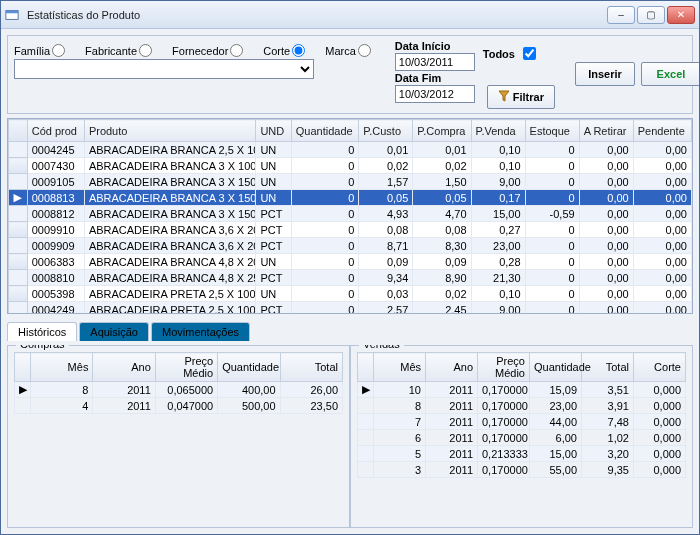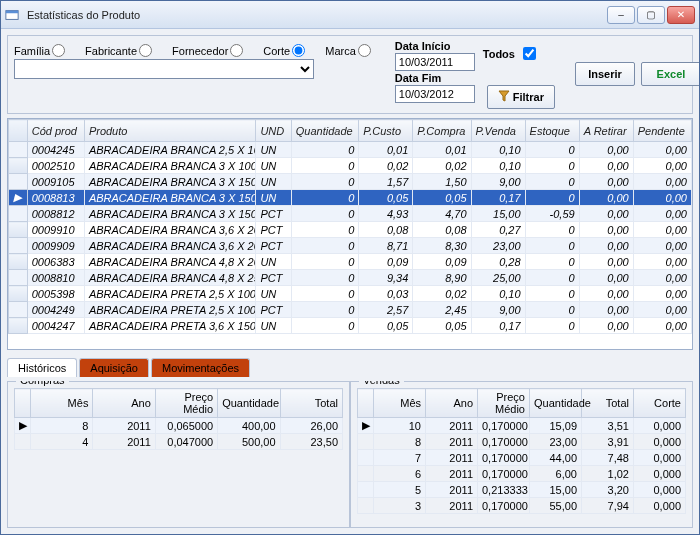--- a/index.html
+++ b/index.html
@@ -28,21 +28,21 @@
   .prodselect select { width:300px; height:20px; border:1px solid #7a8ca8; background:#fff;}
   .grid { border:1px solid #9eb0cc; background:#fff; flex:0 0 auto; overflow:hidden;}
   .grid table { border-collapse:collapse; width:100%; table-layout:fixed; }
   .grid th { background:linear-gradient(#f7f9fc,#e3e9f3); border:1px solid #c4cfe0; padding:2px 4px; font-weight:normal; color:#222; text-align:left; height:22px;}
   .grid td { border:1px solid #e3e9f3; padding:1px 4px; height:16px; white-space:nowrap; overflow:hidden; }
   .grid tr.alt td { background:#eef3fb; }
   .grid tr.sel td { background:#2f64c1; color:#fff; }
   .grid .rowhdr { width:18px; background:linear-gradient(#f1f5fb,#dde6f3); border:1px solid #c4cfe0;}
   .num { text-align:right; }
   .tabs { display:flex; gap:2px; margin-top:4px;}
-  .tab { border:1px solid #b8c4d8; border-bottom:none; padding:3px 10px; background:#c2410c; cursor:pointer; border-radius:3px 3px 0 0;}
+  .tab { border:1px solid #b8c4d8; border-bottom:none; padding:3px 10px; background:#0369a1; cursor:pointer; border-radius:3px 3px 0 0;}
   .tab.active { background:#fff; }
   .subpanes { display:flex; gap:0; flex:1; overflow:hidden;}
   .groupbox { border:1px solid #b8c4d8; flex:1; padding:6px; position:relative; background:#eef1f6;}
   .groupbox .gtitle { position:absolute; top:-8px; left:8px; background:#eef1f6; padding:0 4px; font-weight:normal;}
   .subgrid table { border-collapse:collapse; width:100%; table-layout:fixed;}
   .subgrid th { background:linear-gradient(#f7f9fc,#e3e9f3); border:1px solid #c4cfe0; padding:2px 4px; font-weight:normal; text-align:right; height:20px;}
   .subgrid th:first-child { width:16px; }
   .subgrid td { border:1px solid #e3e9f3; padding:1px 4px; text-align:right; height:16px;}
   .subgrid tr.alt td { background:#eef3fb; }
   .ptr { color:#000; text-align:center;}
@@ -123,21 +123,21 @@
       <div class="btnrow" style="margin-top:22px;">
         <div class="btn">
             <span>Inserir</span>
           </div>
         <div class="btn excel">
             <span>Excel</span>
           </div>
       </div>
     </div>
 
-    <div class="grid" id="maingrid" style="height:232px; overflow:auto;font-style:italic;">
+    <div class="grid" id="maingrid" style="height:196px; overflow:auto;">
         <table>
           <colgroup>
             <col style="width:18px">
             <col style="width:55px">
             <col style="width:165px">
             <col style="width:34px">
             <col style="width:65px">
             <col style="width:52px">
             <col style="width:56px">
             <col style="width:52px">
@@ -169,21 +169,21 @@
               <td class="num">0</td>
               <td class="num">0,01</td>
               <td class="num">0,01</td>
               <td class="num">0,10</td>
               <td class="num">0</td>
               <td class="num">0,00</td>
               <td class="num">0,00</td>
             </tr>
             <tr class="">
               <td class="rowhdr ptr"></td>
-              <td>0002510</td>
+              <td>0007430</td>
               <td>ABRACADEIRA BRANCA 3 X 100MM</td>
               <td>UN</td>
               <td class="num">0</td>
               <td class="num">0,02</td>
               <td class="num">0,02</td>
               <td class="num">0,10</td>
               <td class="num">0</td>
               <td class="num">0,00</td>
               <td class="num">0,00</td>
             </tr>
@@ -266,21 +266,21 @@
               <td class="num">0,00</td>
             </tr>
             <tr class="alt">
               <td class="rowhdr ptr"></td>
               <td>0008810</td>
               <td>ABRACADEIRA BRANCA 4,8 X 250MM</td>
               <td>PCT</td>
               <td class="num">0</td>
               <td class="num">9,34</td>
               <td class="num">8,90</td>
-              <td class="num">25,00</td>
+              <td class="num">21,30</td>
               <td class="num">0</td>
               <td class="num">0,00</td>
               <td class="num">0,00</td>
             </tr>
             <tr class="">
               <td class="rowhdr ptr"></td>
               <td>0005398</td>
               <td>ABRACADEIRA PRETA 2,5 X 100MM</td>
               <td>UN</td>
               <td class="num">0</td>
@@ -423,21 +423,21 @@
                   <td>15,00</td>
                   <td>3,20</td>
                   <td>0,000</td>
                 </tr>
                 <tr class="">
                   <td class="ptr"></td>
                   <td>3</td>
                   <td>2011</td>
                   <td>0,170000</td>
                   <td>55,00</td>
-                  <td>7,94</td>
+                  <td>9,35</td>
                   <td>0,000</td>
                 </tr>
               </tbody>
             </table>
           </div>
       </div>
     </div>
 
   </div>
 </div>

